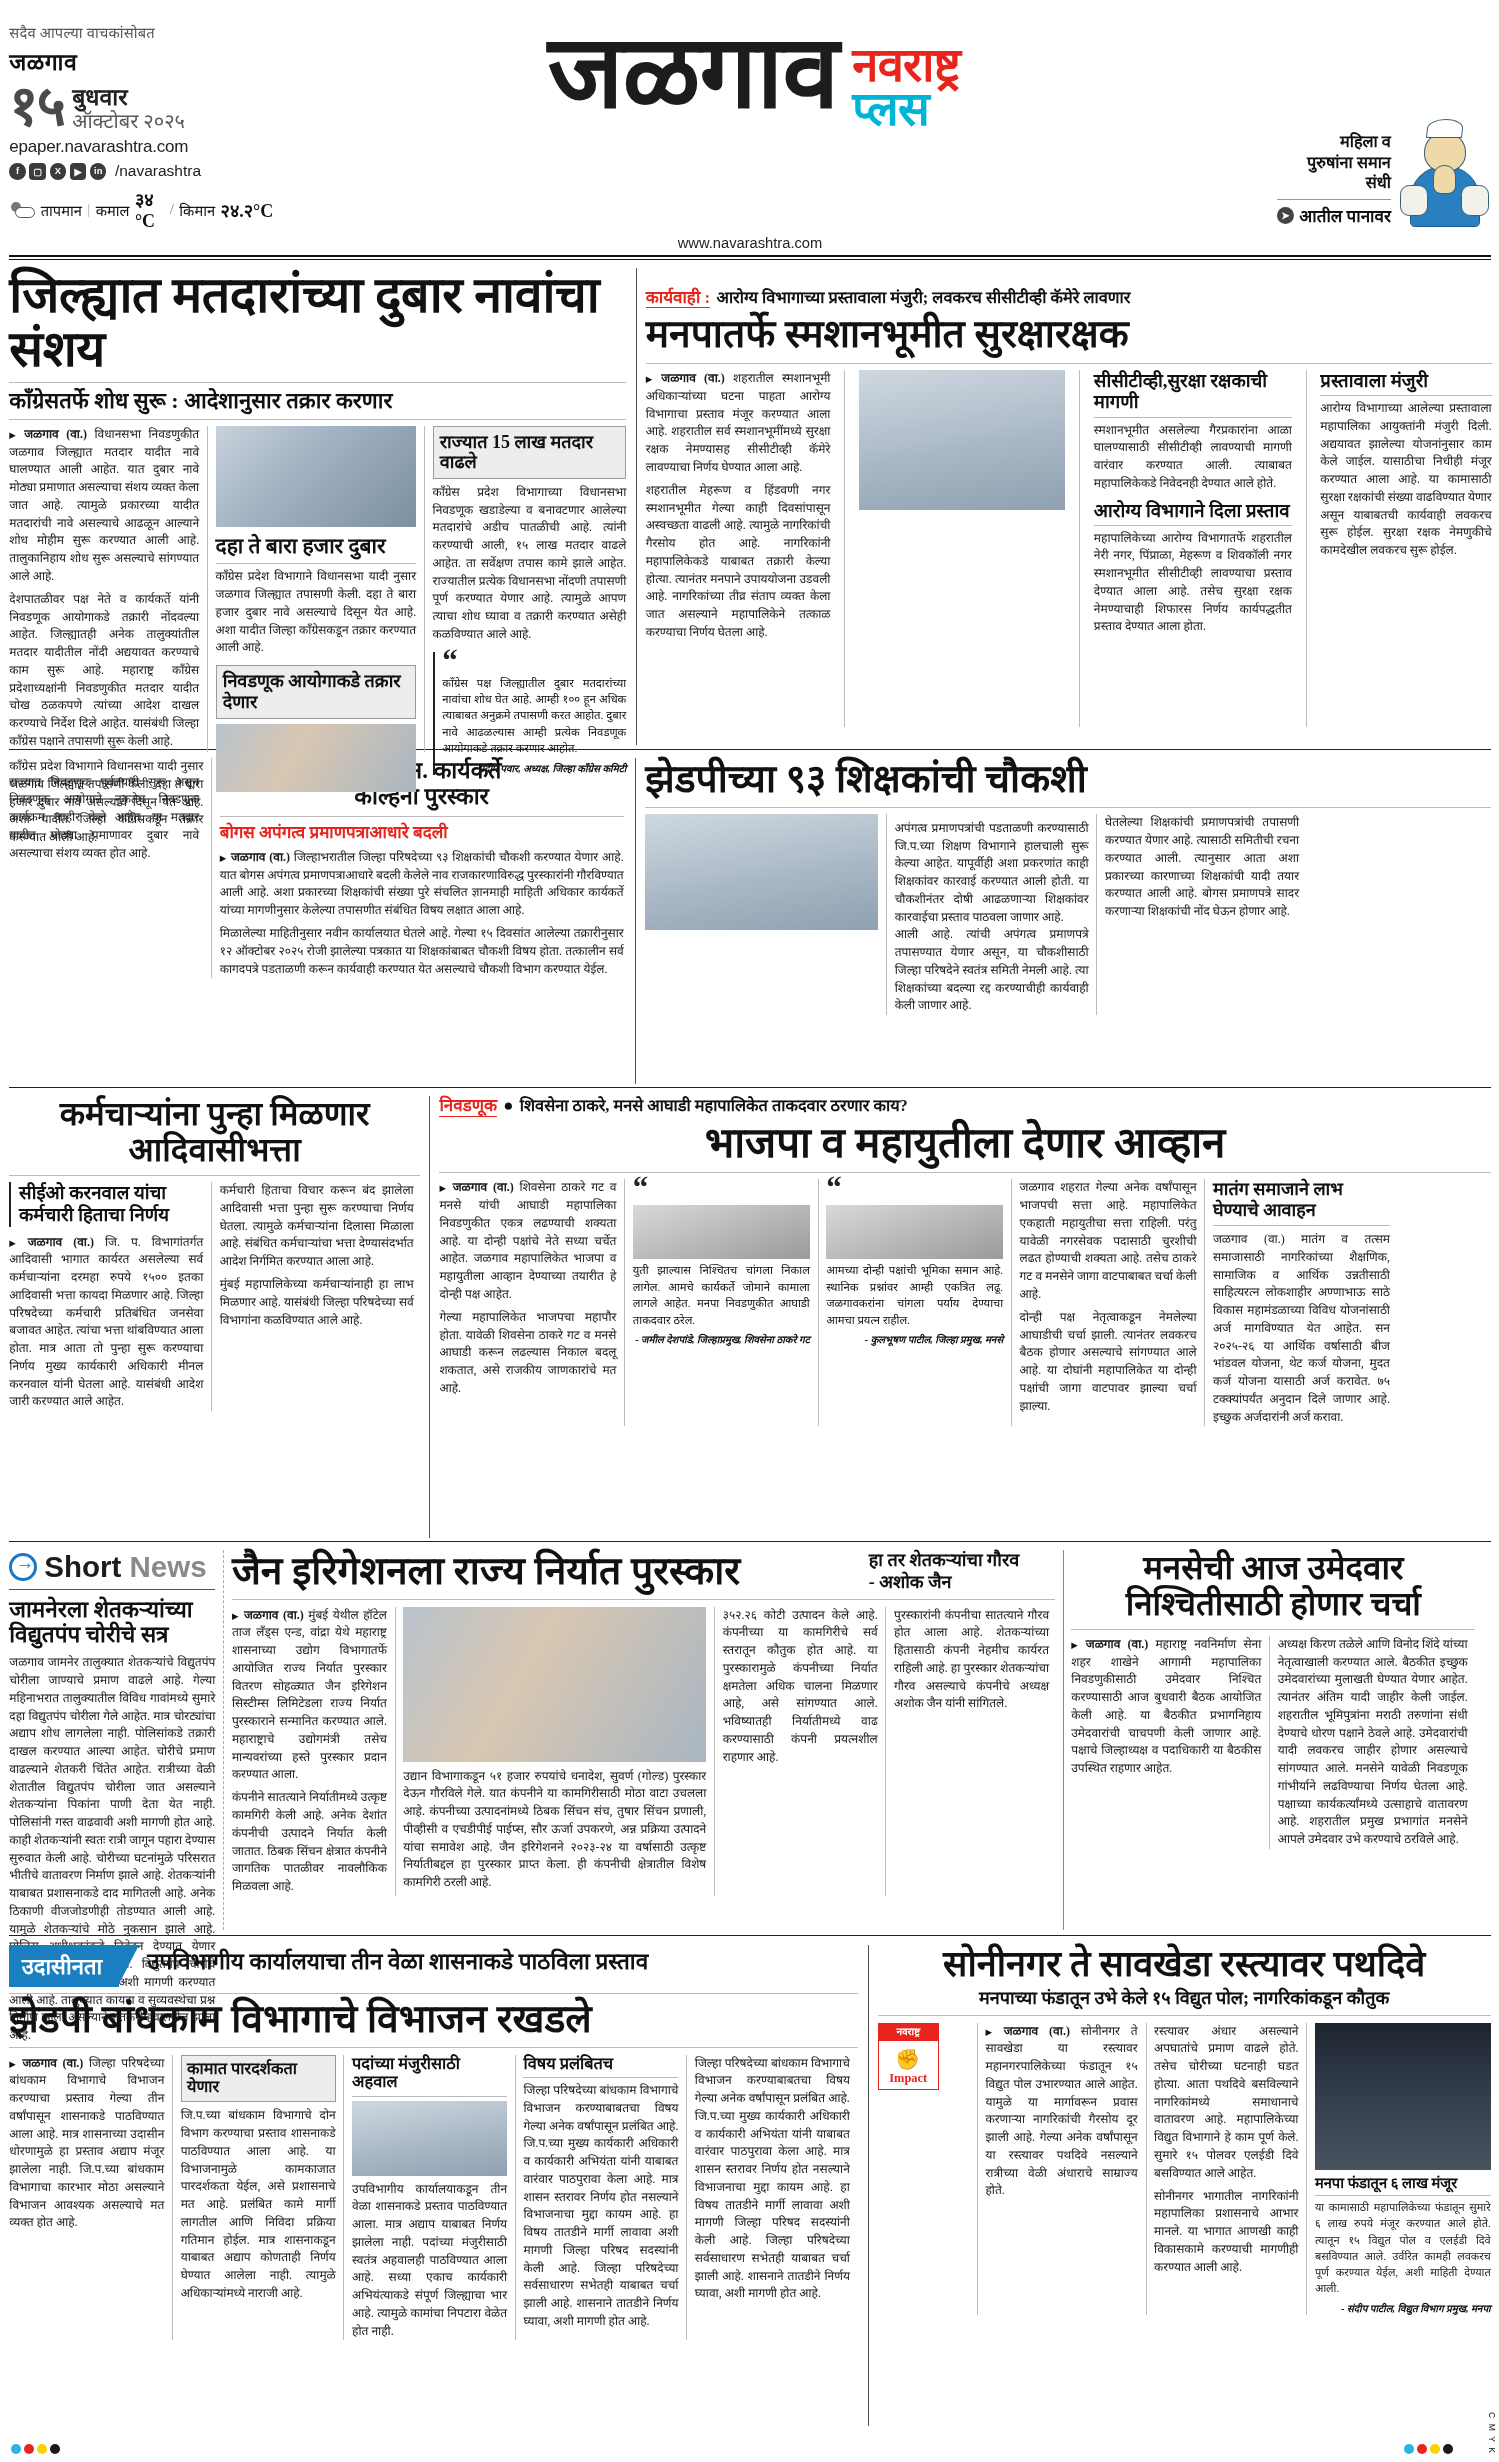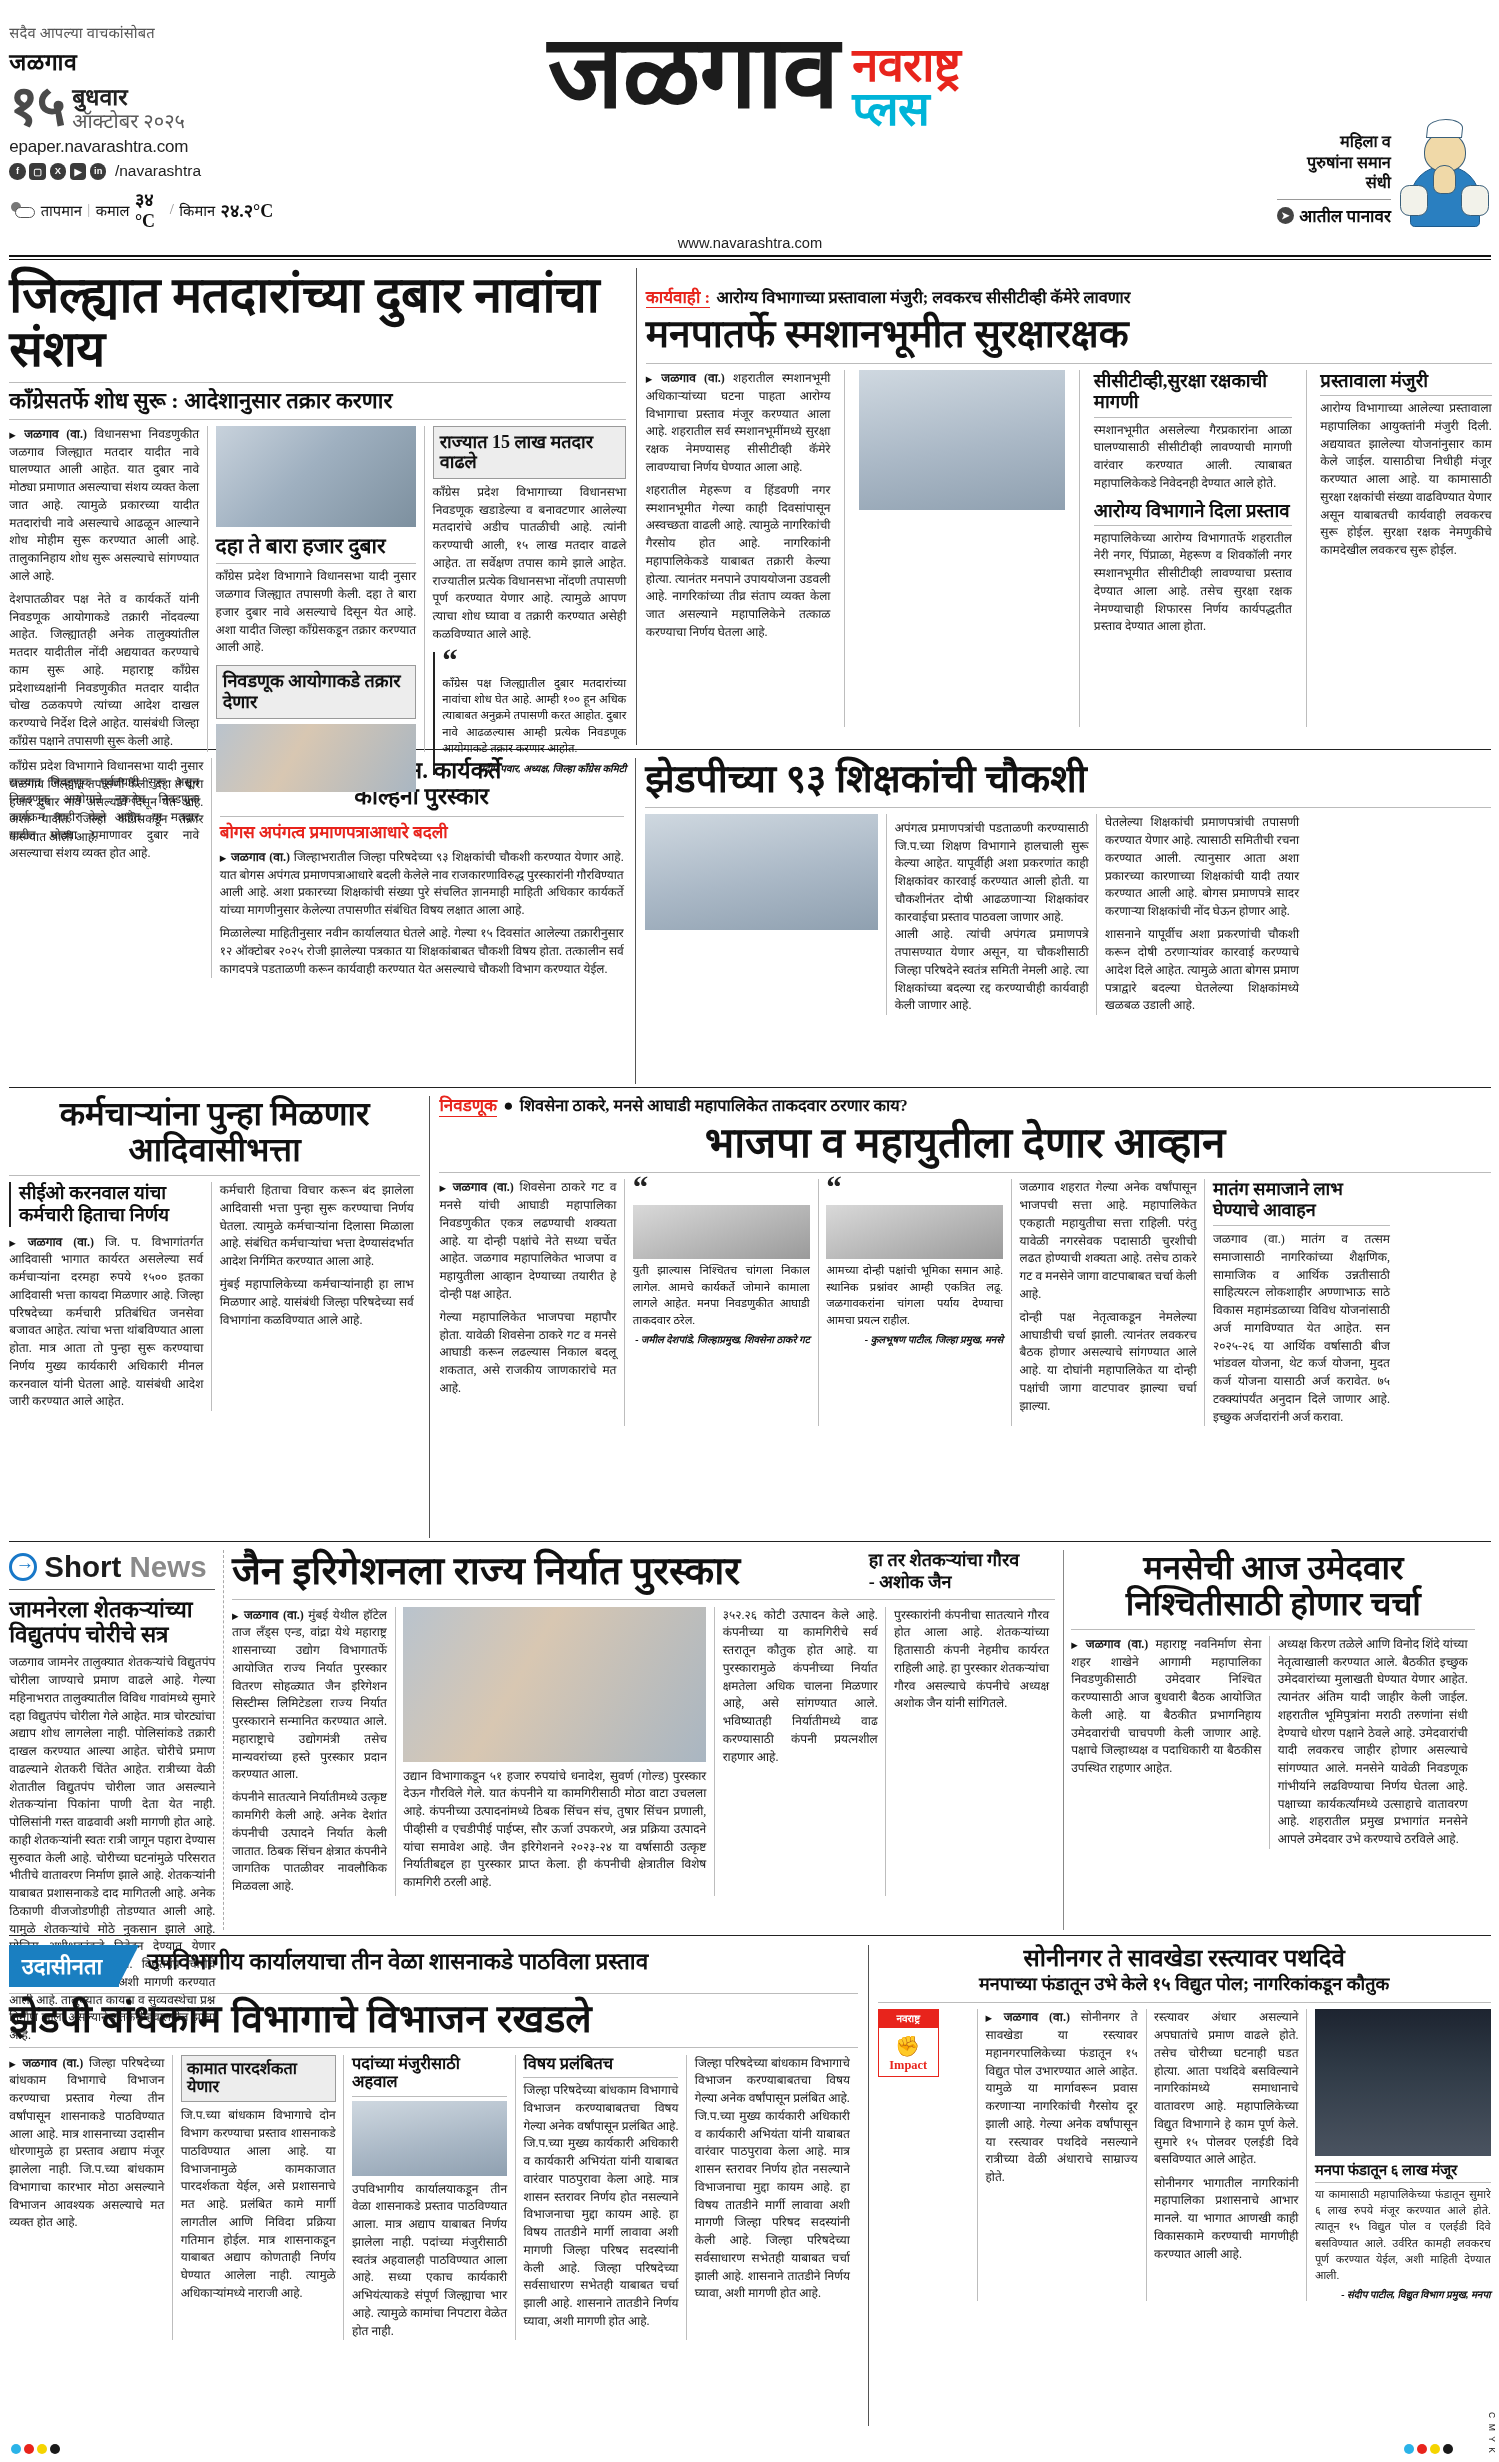--- a/index.html
+++ b/index.html
@@ -322,21 +322,20 @@
           <div class="photo bldg" style="height:116px;width:100%"></div>
         </div>
         <div class="sep-v"></div>
         <div style="width:194px">
           <div class="body-txt" style="margin-top:5.4px">अपंगत्व प्रमाणपत्रांची पडताळणी करण्यासाठी जि.प.च्या शिक्षण विभागाने हालचाली सुरू केल्या आहेत. यापूर्वीही अशा प्रकरणांत काही शिक्षकांवर कारवाई करण्यात आली होती. या चौकशीनंतर दोषी आढळणाऱ्या शिक्षकांवर कारवाईचा प्रस्ताव पाठवला जाणार आहे.</div>
           <div class="body-txt">आली आहे. त्यांची अपंगत्व प्रमाणपत्रे तपासण्यात येणार असून, या चौकशीसाठी जिल्हा परिषदेने स्वतंत्र समिती नेमली आहे. त्या शिक्षकांच्या बदल्या रद्द करण्याचीही कार्यवाही केली जाणार आहे.</div>
         </div>
         <div class="sep-v"></div>
         <div style="width:194px">
           <div class="body-txt">घेतलेल्या शिक्षकांची प्रमाणपत्रांची तपासणी करण्यात येणार आहे. त्यासाठी समितीची रचना करण्यात आली. त्यानुसार आता अशा प्रकारच्या कारणाच्या शिक्षकांची यादी तयार करण्यात आली आहे. बोगस प्रमाणपत्रे सादर करणाऱ्या शिक्षकांची नोंद घेऊन होणार आहे.</div>
-          <div class="body-txt" style="margin-top:5.4px">शासनाने यापूर्वीच अशा प्रकरणांची चौकशी करून दोषी ठरणाऱ्यांवर कारवाई करण्याचे आदेश दिले आहेत. त्यामुळे आता बोगस प्रमाण पत्राद्वारे बदल्या घेतलेल्या शिक्षकांमध्ये खळबळ उडाली आहे.</div>
         </div>
       </div>
     </div>
   </div>
 
   <div class="hr-thick" style="margin:3.1px 0 7.8px"></div>
 
   <div class="grid" style="height:442px">
 
     <div style="width:411px">
@@ -526,21 +525,21 @@
         <div class="sep-v"></div>
         <div style="width:155px">
           <div class="body-txt">जिल्हा परिषदेच्या बांधकाम विभागाचे विभाजन करण्याबाबतचा विषय गेल्या अनेक वर्षांपासून प्रलंबित आहे. जि.प.च्या मुख्य कार्यकारी अधिकारी व कार्यकारी अभियंता यांनी याबाबत वारंवार पाठपुरावा केला आहे. मात्र शासन स्तरावर निर्णय होत नसल्याने विभाजनाचा मुद्दा कायम आहे. हा विषय तातडीने मार्गी लावावा अशी मागणी जिल्हा परिषद सदस्यांनी केली आहे. जिल्हा परिषदेच्या सर्वसाधारण सभेतही याबाबत चर्चा झाली आहे. शासनाने तातडीने निर्णय घ्यावा, अशी मागणी होत आहे.</div>
         </div>
       </div>
     </div>
 
     <div style="width:0.8px;background:#555;margin:0 9.3px;flex:none"></div>
 
     <div style="width:613px">
-      <h2 class="head-lg" style="font-size:24px;text-align:center">सोनीनगर ते सावखेडा रस्त्यावर पथदिवे</h2>
+      <h2 class="head-lg" style="font-size:36px;text-align:center">सोनीनगर ते सावखेडा रस्त्यावर पथदिवे</h2>
       <div class="subhead" style="font-size:18px;text-align:center;margin-top:3.1px">मनपाच्या फंडातून उभे केले १५ विद्युत पोल; नागरिकांकडून कौतुक</div>
       <div class="hr-thin" style="margin:6.2px 0"></div>
 
       <div class="grid">
         <div style="width:93px">
           <div class="impact-badge">
             <div class="ib-top">नवराष्ट्र</div>
             <div class="ib-mid">
               <div class="fist">✊</div>
               <span>Impact</span>

